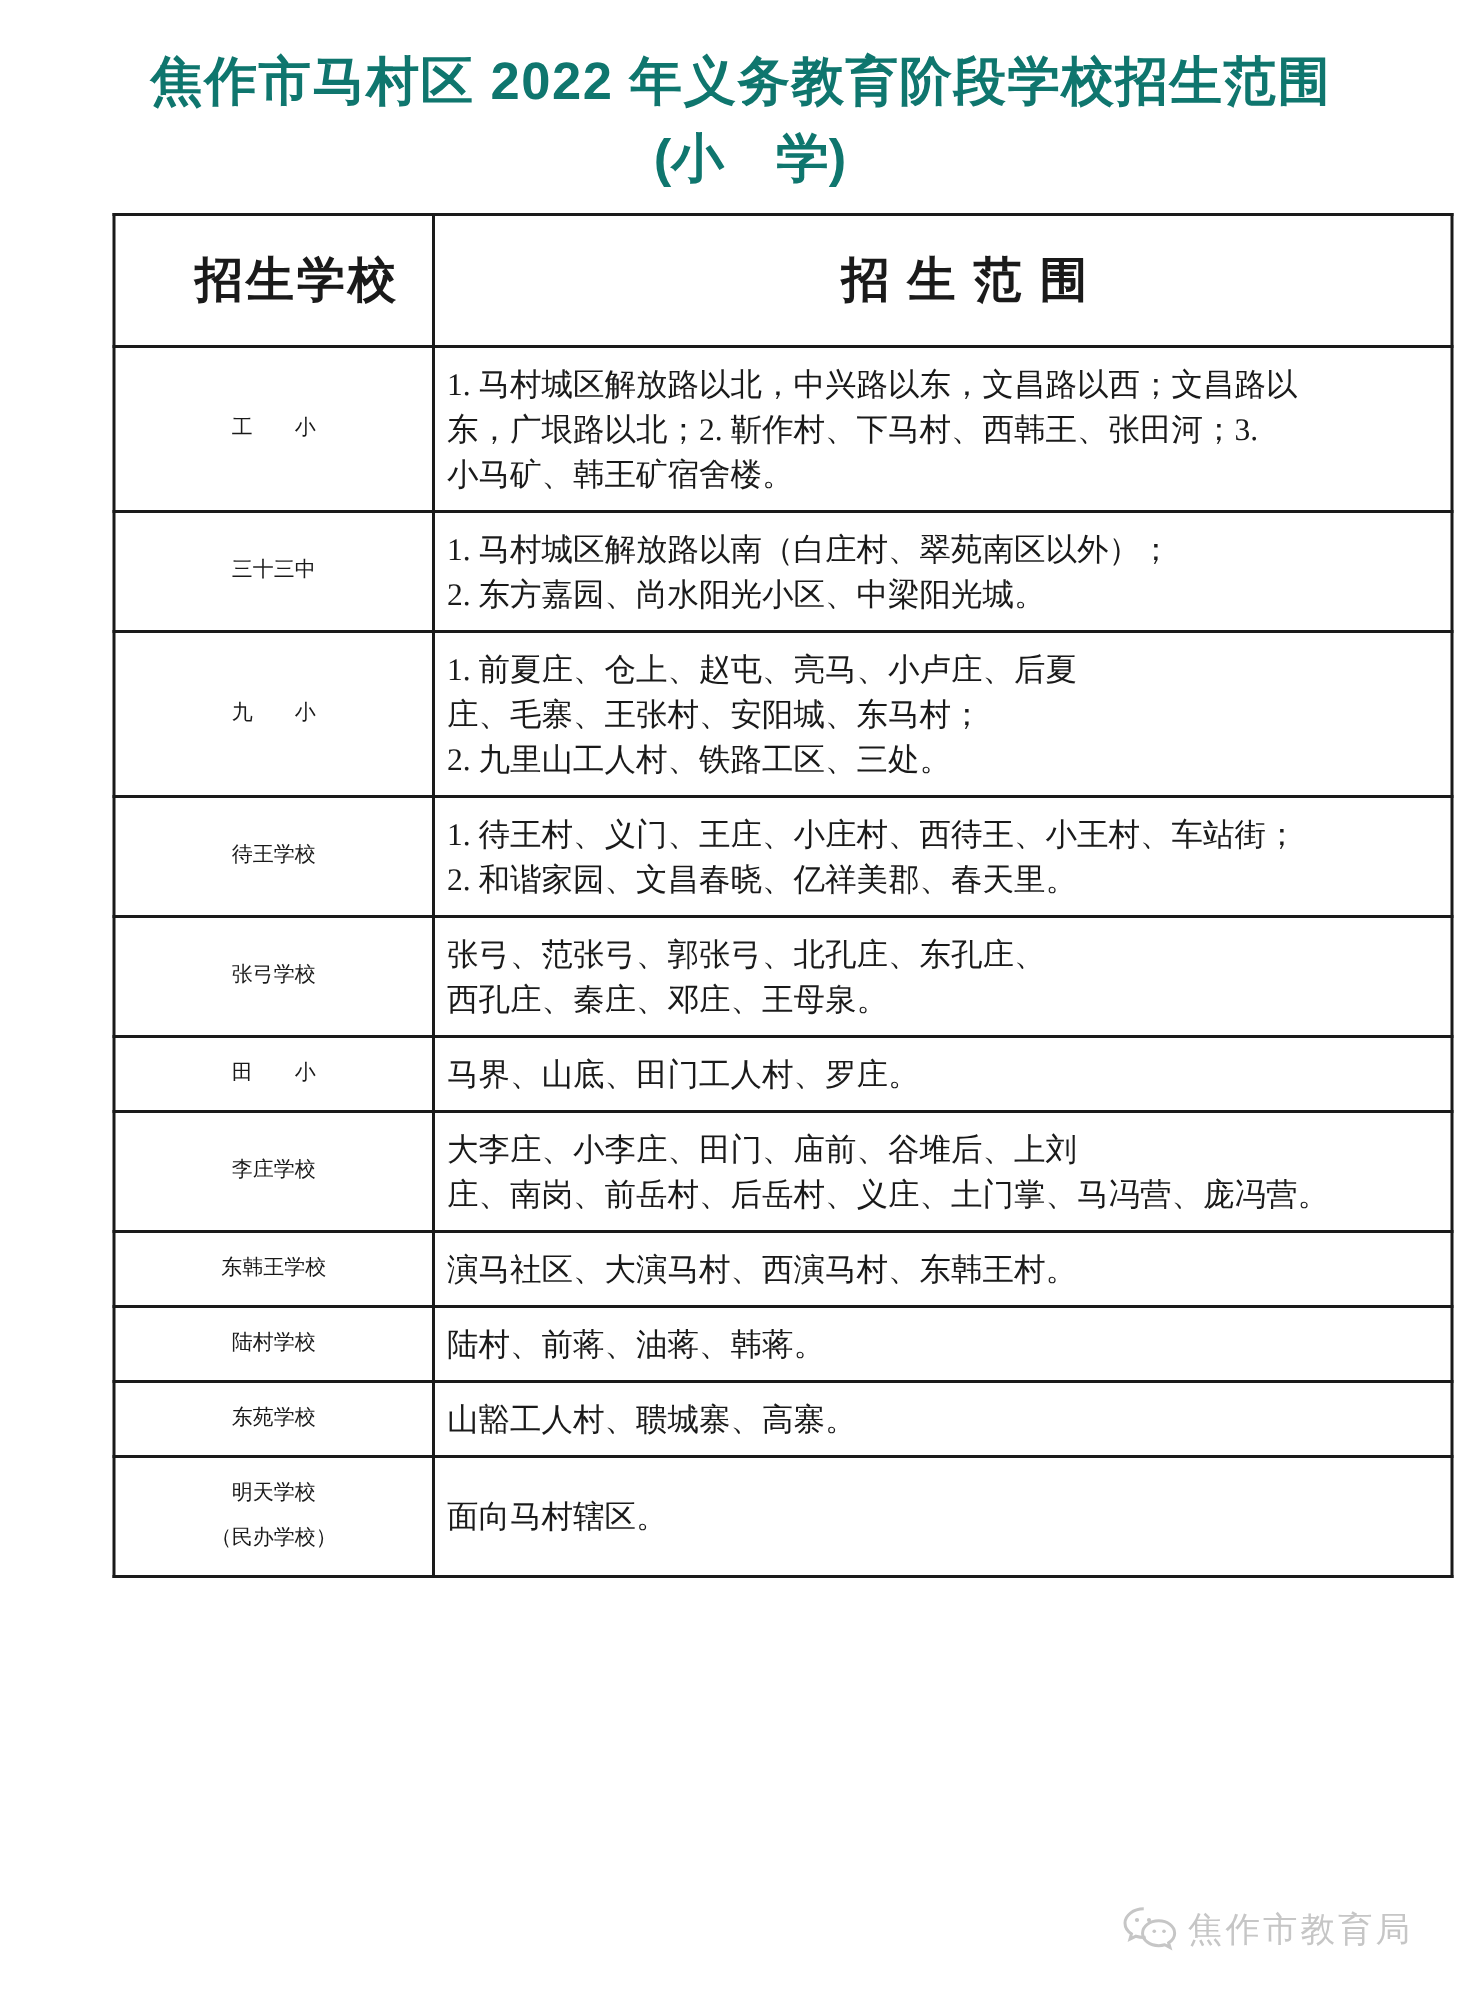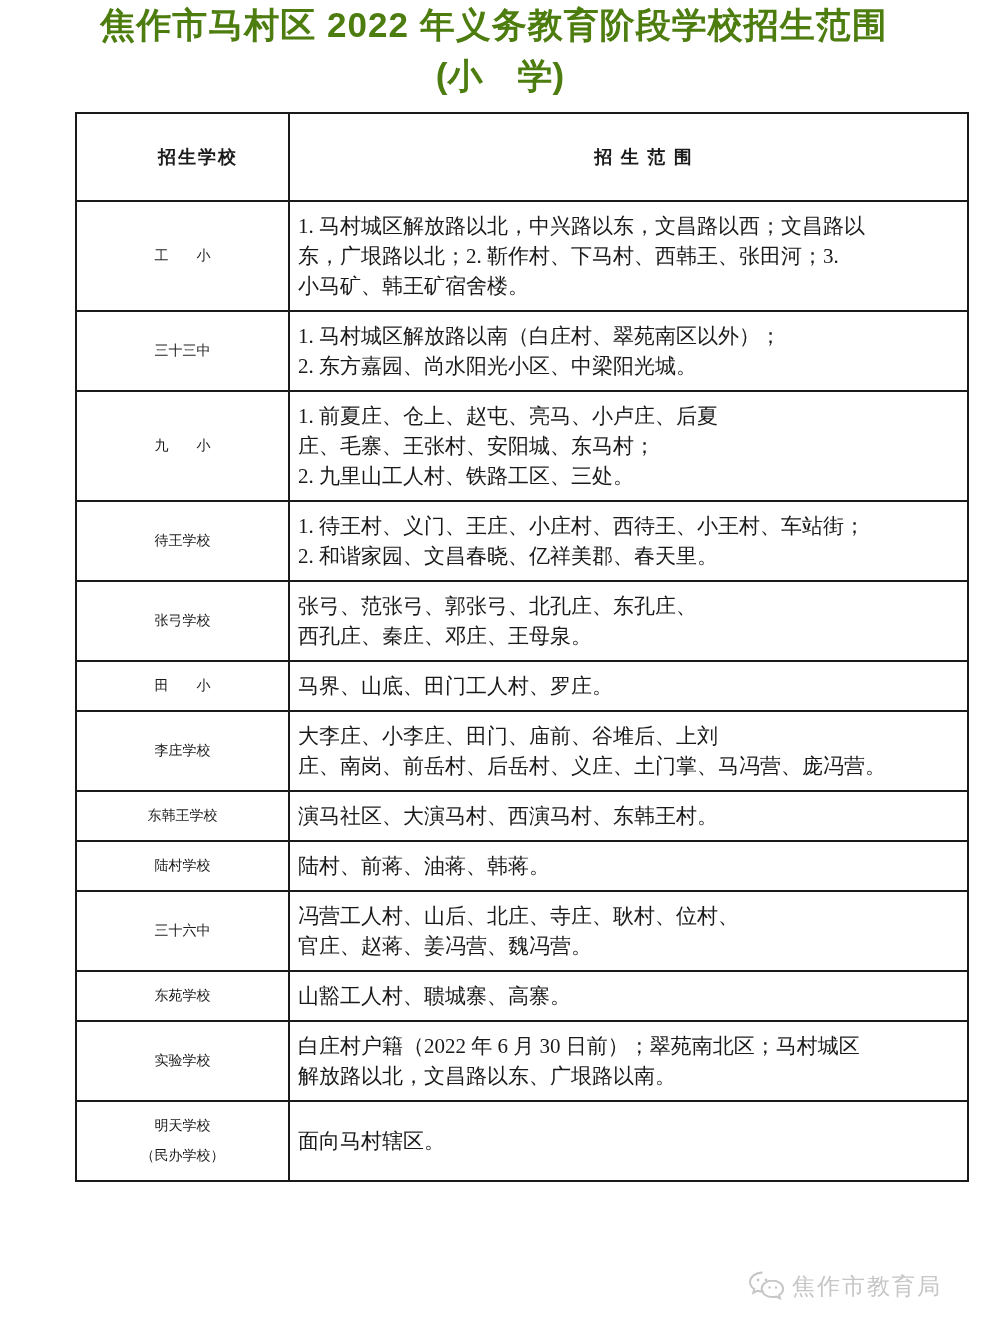--- a/index.html
+++ b/index.html
@@ -10,24 +10,25 @@
     color: #1a1a1a;
   }
   .page {
     position: relative;
     width: 988px;
     height: 1330px;
     background: #ffffff;
     overflow: hidden;
   }
   .title {
+    padding-top: 30px;
     text-align: center;
     font-family: "Liberation Sans", sans-serif;
     font-weight: bold;
-    color: #4d7c0f;
+    color: #0f766e;
   }
   .title .line1 {
     font-size: 35px;
     line-height: 50px;
     letter-spacing: 1px;
   }
   .title .line2 {
     font-size: 35px;
     line-height: 52px;
     margin-left: 12px;
@@ -46,21 +47,21 @@
   }
   th.col-school, td.school {
     width: 178px;
     text-align: center;
   }
   th.col-range, td.range {
     width: 644px;
   }
   thead th {
     height: 84px;
-    font-size: 18px;
+    font-size: 32px;
     font-weight: bold;
     text-align: center;
     letter-spacing: 2px;
     padding-left: 32px;
   }
   tbody td {
     font-size: 21px;
     line-height: 30px;
     padding: 9px 6px;
   }
@@ -144,32 +145,22 @@
       </tr>
       <tr>
         <td class="school">东韩王学校</td>
         <td class="range">演马社区、大演马村、西演马村、东韩王村。</td>
       </tr>
       <tr>
         <td class="school">陆村学校</td>
         <td class="range">陆村、前蒋、油蒋、韩蒋。</td>
       </tr>
       <tr>
-        <td class="school">三十六中</td>
-        <td class="range">冯营工人村、山后、北庄、寺庄、耿村、位村、
-官庄、赵蒋、姜冯营、魏冯营。</td>
-      </tr>
-      <tr>
         <td class="school">东苑学校</td>
         <td class="range">山豁工人村、聩城寨、高寨。</td>
-      </tr>
-      <tr>
-        <td class="school">实验学校</td>
-        <td class="range">白庄村户籍（2022 年 6 月 30 日前）；翠苑南北区；马村城区
-解放路以北，文昌路以东、广垠路以南。</td>
       </tr>
       <tr>
         <td class="school">明天学校
 （民办学校）</td>
         <td class="range">面向马村辖区。</td>
       </tr>
     </tbody>
   </table>
 
   <div class="footer">

